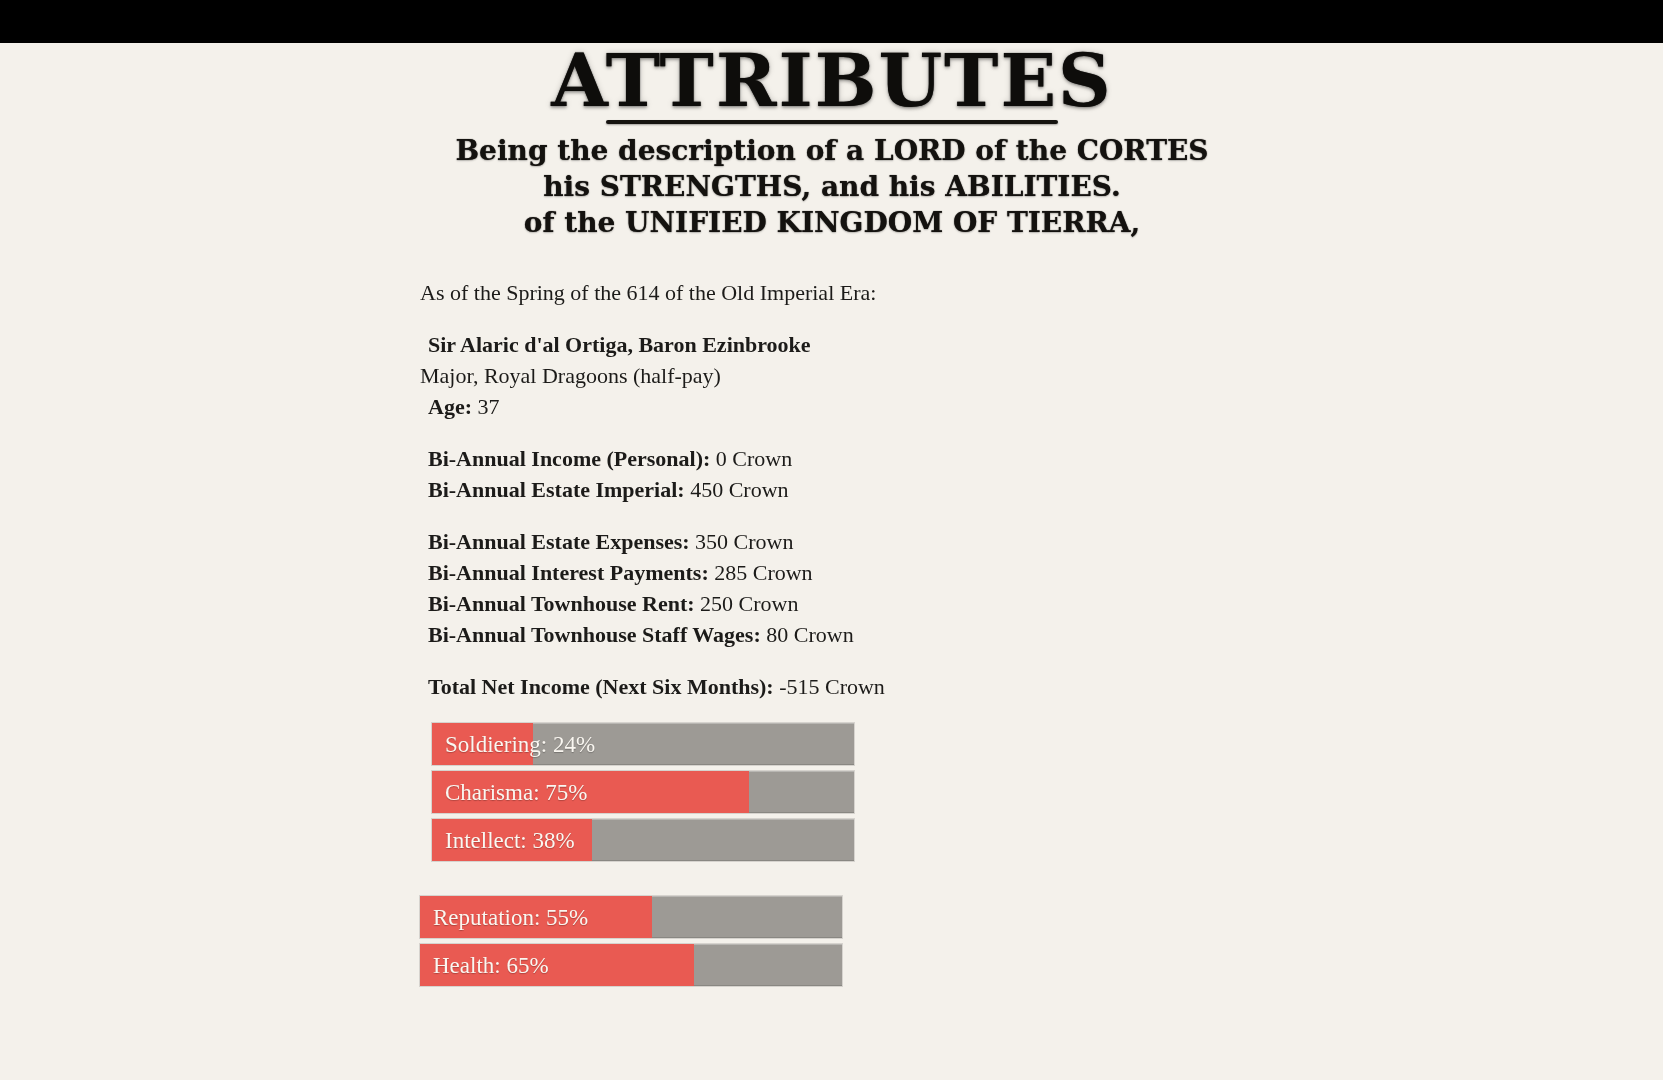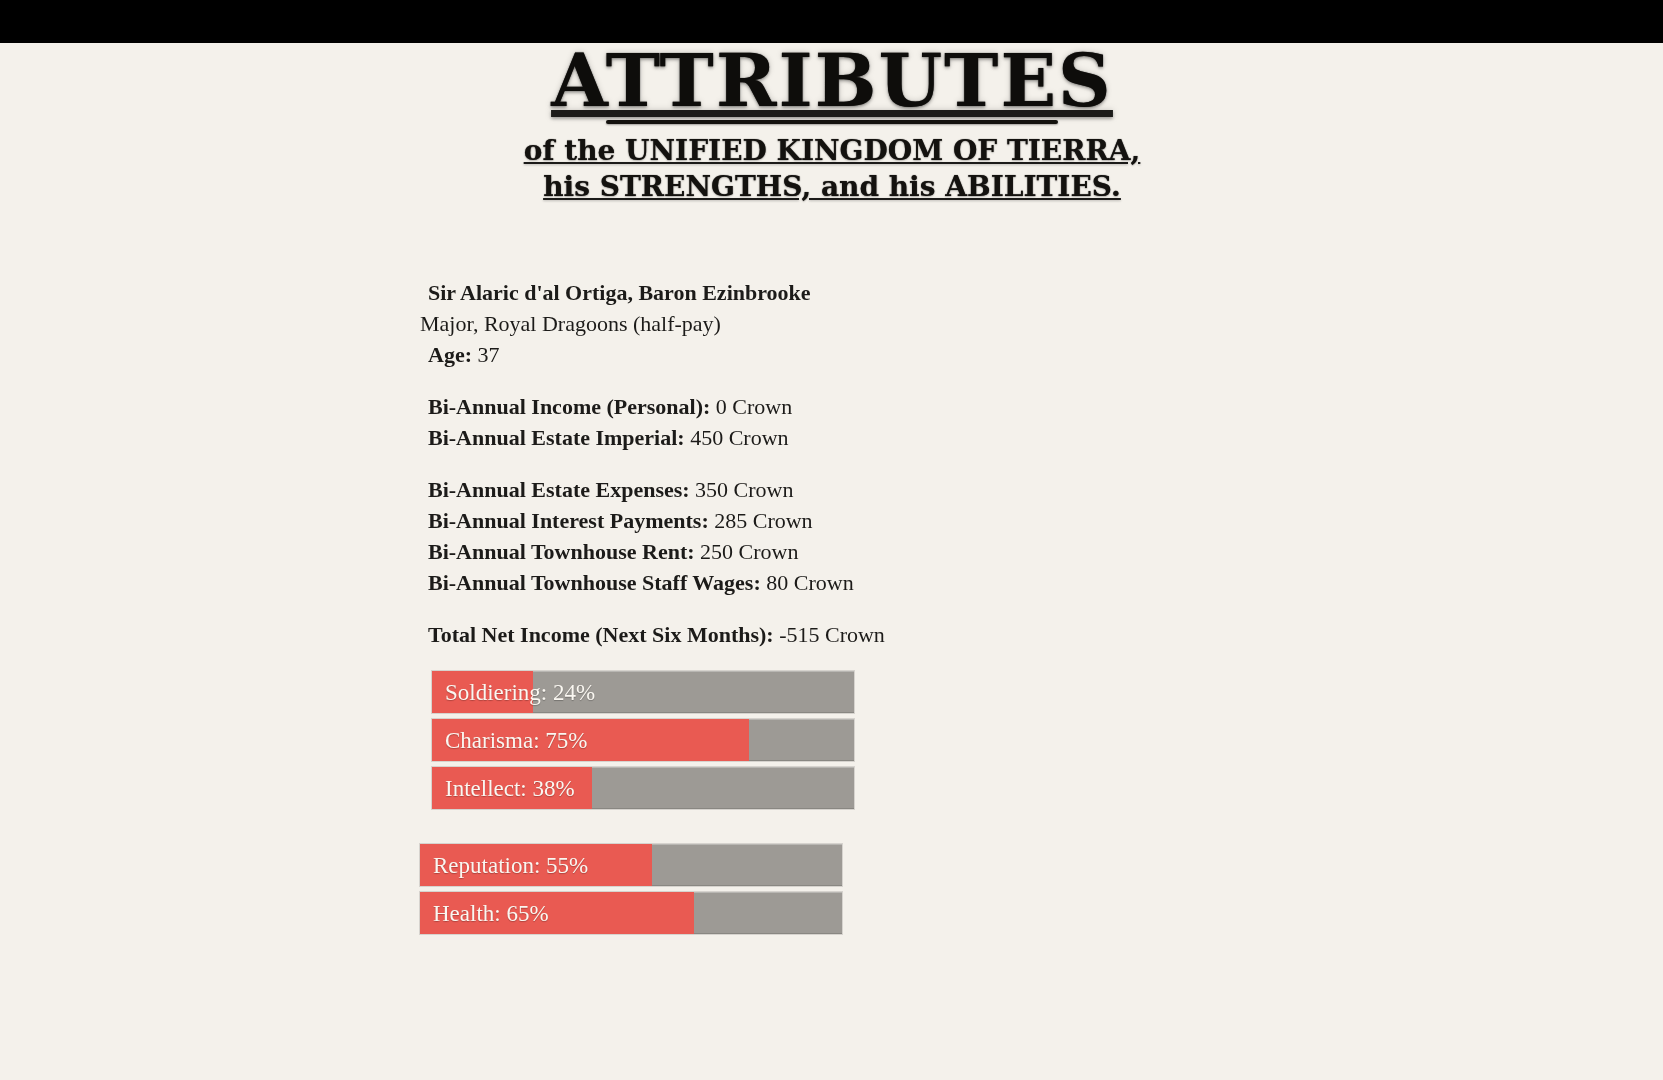--- a/index.html
+++ b/index.html
@@ -5,21 +5,21 @@
   :root{
     --bg:#f4f1eb; --topbar:#000000; --text:#1c1b19;
     --bar-fill:#e95a52; --bar-track:#9d9a95; --bar-label:#faf7f1;
   }
   *{margin:0;padding:0;box-sizing:border-box;}
   html,body{width:1663px;height:1080px;overflow:hidden;}
   body{background:var(--bg);font-family:"Liberation Serif",serif;color:var(--text);position:relative;}
 
   .top-bar{position:absolute;left:0;top:0;width:1663px;height:43px;background:var(--topbar);}
 
-  .header{position:absolute;left:420px;top:43px;width:824px;text-align:center;text-decoration:underline;}
+  .header{position:absolute;left:420px;top:43px;width:824px;text-align:center;}
   .title{
     font-family:"DejaVu Serif",serif;font-weight:700;font-size:73px;line-height:1.02;
     letter-spacing:2px;color:#0e0d0b;
     text-shadow:0 0 1px rgba(20,18,15,.9),0 2px 3px rgba(0,0,0,.28),0 0 6px rgba(0,0,0,.18);
   }
   .title-rule{height:4px;width:452px;margin:3px auto 9px;background:#15130f;border-radius:2px;
     box-shadow:0 1px 2px rgba(0,0,0,.35);}
   .subtitle{
     font-family:"DejaVu Serif",serif;font-weight:700;font-size:28px;line-height:36px;color:#14120f;
     text-shadow:0 0 1px rgba(20,18,15,.75),0 1px 2px rgba(0,0,0,.22);
@@ -44,26 +44,28 @@
   }
 </style>
 </head>
 <body>
 
 <div class="top-bar"></div>
 
 <div class="header">
   <div class="title">ATTRIBUTES</div>
   <div class="title-rule"></div>
+  <div class="subtitle">Being the description of a LORD of the CORTES</div>
+  <div class="subtitle">his STRENGTHS, and his ABILITIES.</div>
   <div class="subtitle">of the UNIFIED KINGDOM OF TIERRA,</div>
-  <div class="subtitle">his STRENGTHS, and his ABILITIES.</div>
 </div>
 
 <div class="report">
 
+  <p>As of the Spring of the 614 of the Old Imperial Era:</p>
 
   <p>
     <strong>Sir Alaric d'al Ortiga, Baron Ezinbrooke</strong><br>
     <span>Major, Royal Dragoons (half-pay)</span><br>
     <strong>Age:</strong>
     <span>37</span>
   </p>
 
 
   <p>

